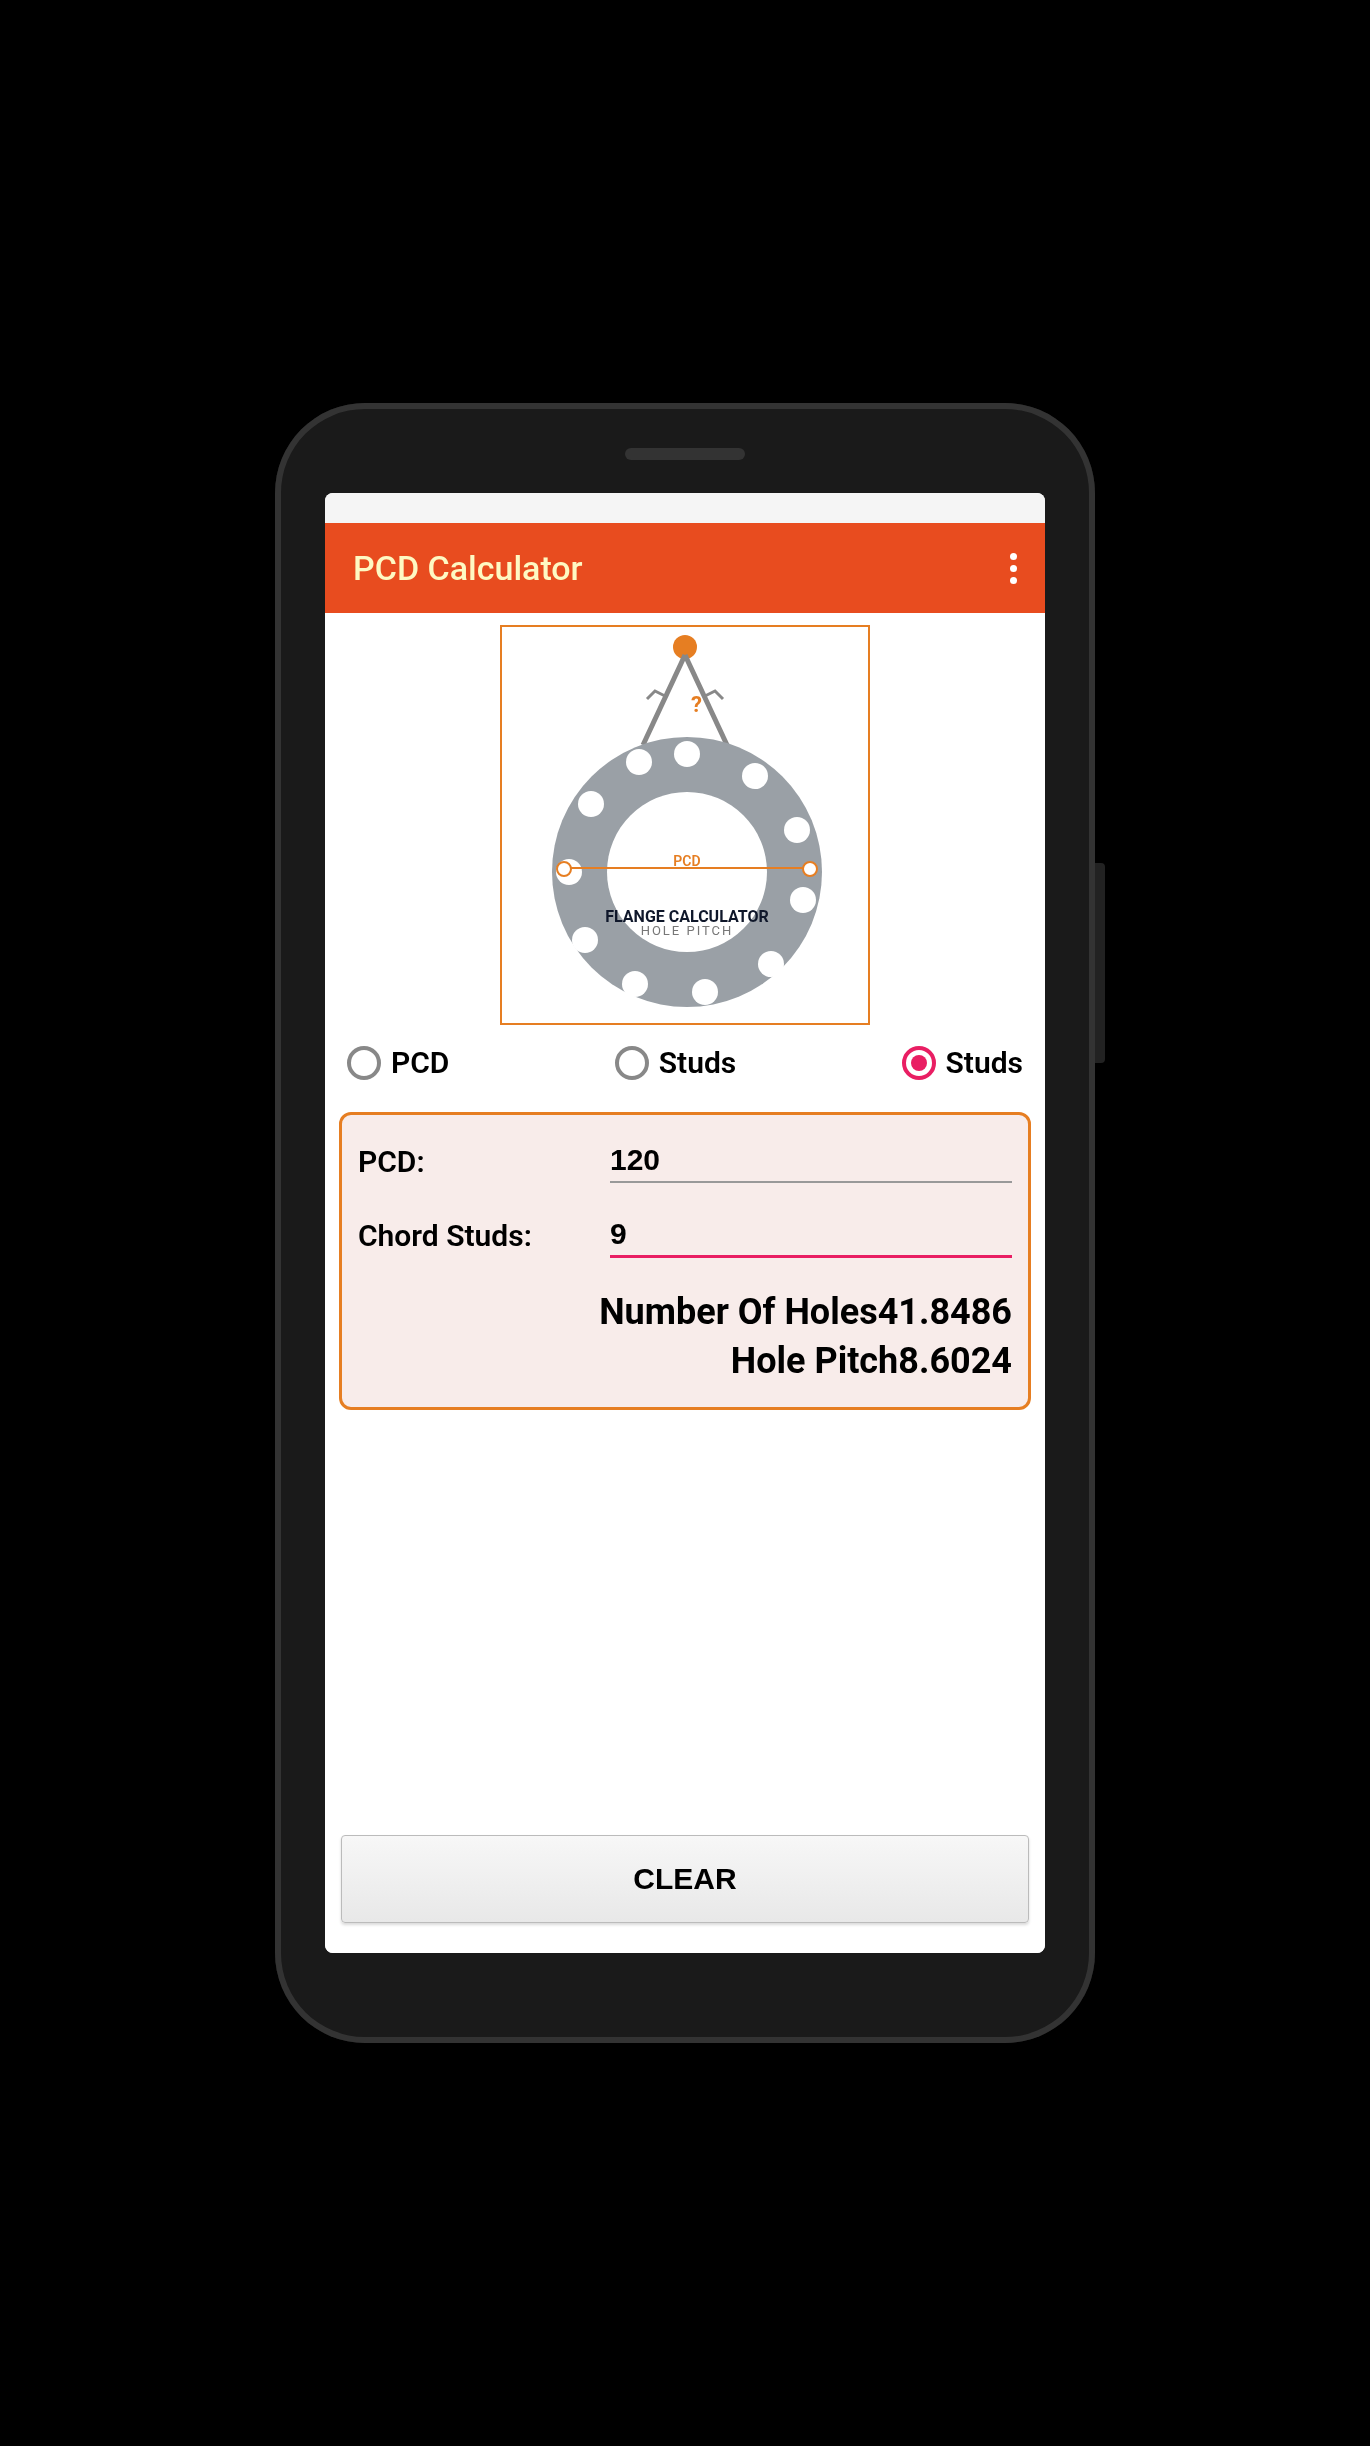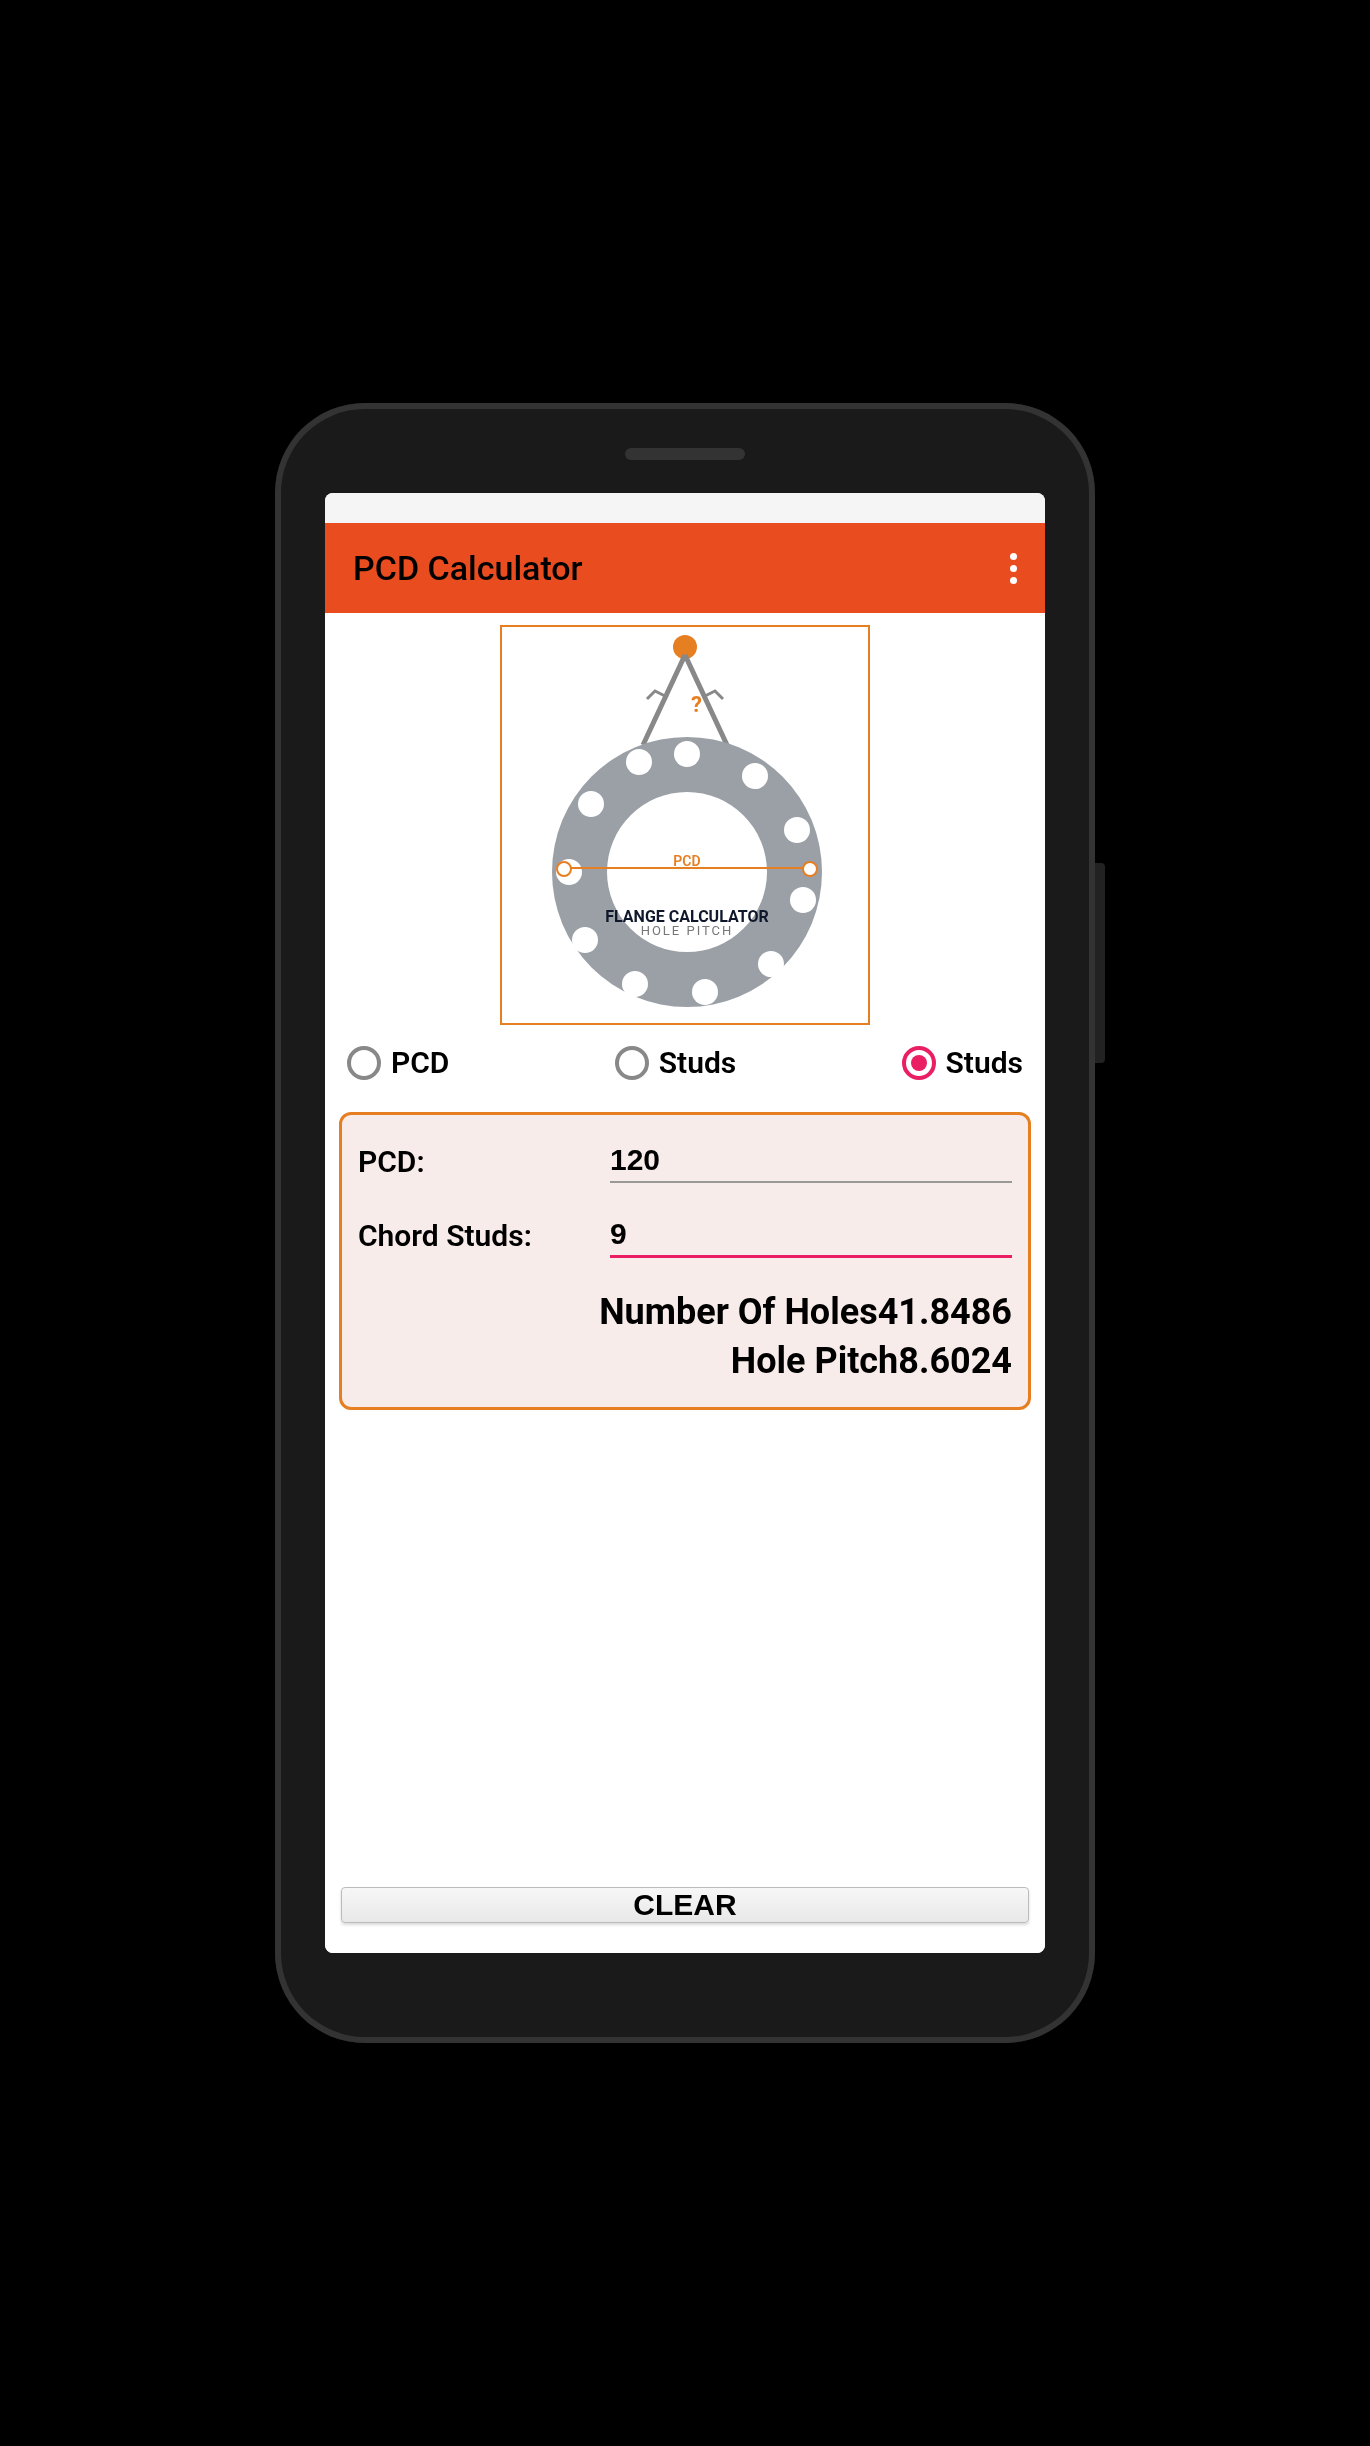--- a/index.html
+++ b/index.html
@@ -59,21 +59,21 @@
     font-size: 16px;
     color: #999;
   }
   .app-bar {
     height: 90px;
     background: #e84c1f;
     display: flex;
     align-items: center;
     justify-content: space-between;
     padding: 0 28px;
-    color: #000000;
+    color: #fef9c3;
   }
   .app-title { font-size: 34px; font-weight: 500; }
   .overflow { font-size: 30px; letter-spacing: 0; cursor: pointer; display:flex; flex-direction:column; gap:5px;}
   .overflow span { width:7px; height:7px; background:#fff; border-radius:50%; }
   .content {
     flex: 1;
     background: #fff;
     padding: 12px;
     display: flex;
     flex-direction: column;
@@ -158,21 +158,20 @@
     text-align:right;
     font-size:36px;
     font-weight:700;
     margin-top:10px;
     line-height:1.35;
   }
   .spacer { flex:1; }
   .button-row {
     display:flex;
     padding: 0 4px 18px 4px;
-    flex-direction: column;
   }
   .btn {
     flex:1;
     height:88px;
     background: linear-gradient(#f7f7f7,#e8e8e8);
     border:1px solid #bbb;
     border-radius:4px;
     font-size:30px;
     font-weight:700;
     cursor:pointer;

